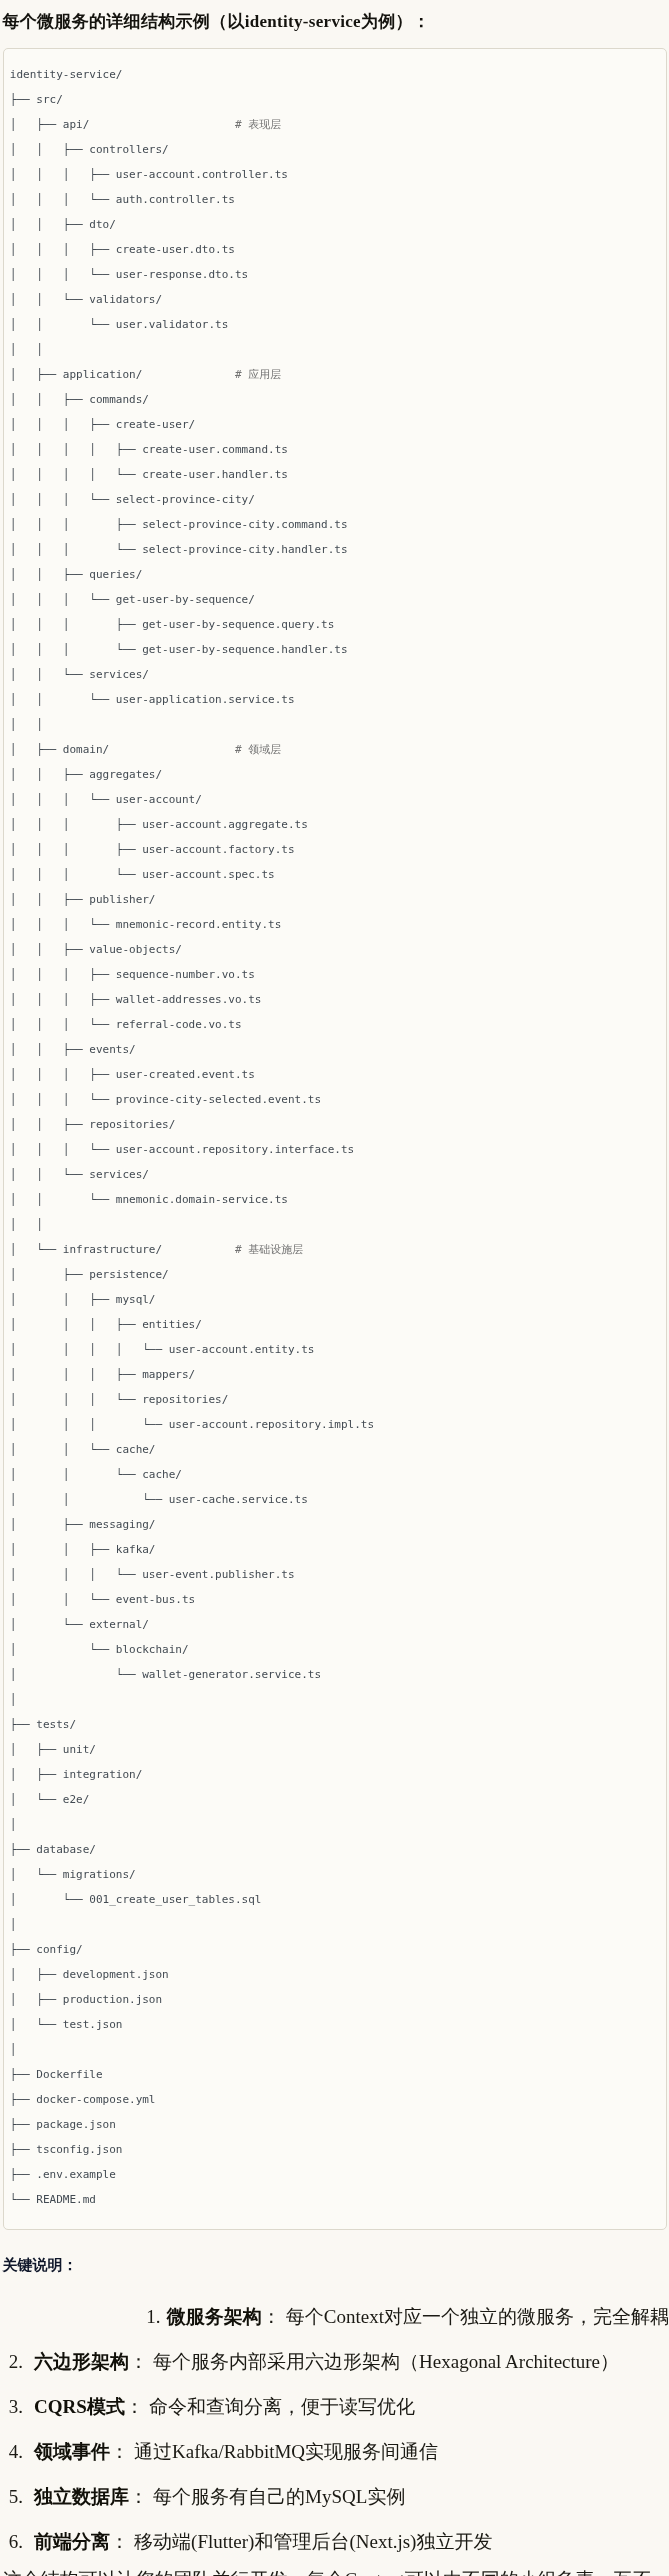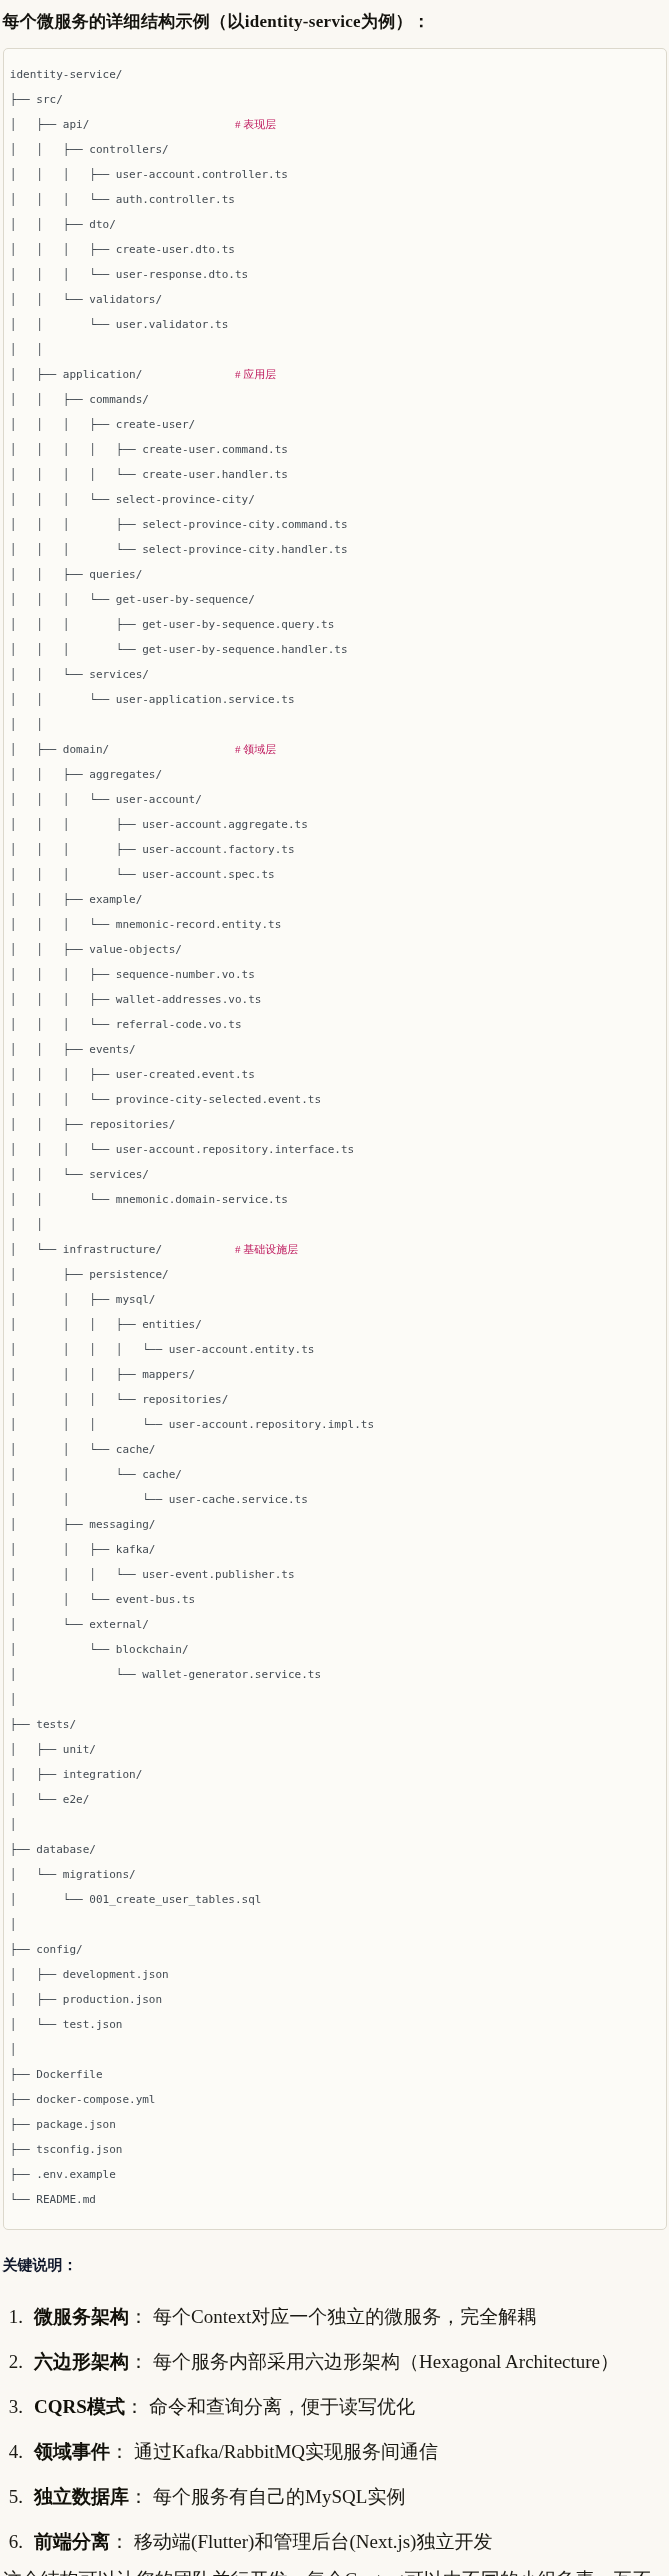--- a/index.html
+++ b/index.html
@@ -31,22 +31,21 @@
     background: #fcfbf7;
     font-family: "DejaVu Sans Mono", monospace;
     font-size: 11px;
     line-height: 25px;
     color: #424a52;
     padding: 13.8px 5px 16.3px 6.3px;
     white-space: pre;
     overflow: hidden;
   }
   .tree-comment {
-    color: #be185d;
-    font-family: Liberation Serif, serif;
+    color: #737373;
   }
   .notes-heading {
     margin: 22.5px 0 0;
     font-size: 15px;
     line-height: 26px;
     font-weight: 700;
     color: #0f172a;
   }
   ol.notes {
     list-style: none;
@@ -54,20 +53,21 @@
     padding: 0 0 0 6.3px;
   }
   ol.notes li {
     font-size: 19px;
     line-height: 25px;
     margin-top: 20px;
     color: #1b1a14;
   }
   ol.notes li:first-child {
     margin-top: 12px;
+    text-align: right;
   }
   .note-num {
     display: inline-block;
     min-width: 19px;
     margin-right: 6.3px;
   }
   .note-term {
     font-weight: 700;
     color: #111009;
   }
@@ -114,21 +114,21 @@
 </span><span>│   │   │       └── get-user-by-sequence.handler.ts
 </span><span>│   │   └── services/
 </span><span>│   │       └── user-application.service.ts
 </span><span>│   │
 </span><span>│   ├── domain/                   <span class="tree-comment"># 领域层</span>
 </span><span>│   │   ├── aggregates/
 </span><span>│   │   │   └── user-account/
 </span><span>│   │   │       ├── user-account.aggregate.ts
 </span><span>│   │   │       ├── user-account.factory.ts
 </span><span>│   │   │       └── user-account.spec.ts
-</span><span>│   │   ├── example/
+</span><span>│   │   ├── publisher/
 </span><span>│   │   │   └── mnemonic-record.entity.ts
 </span><span>│   │   ├── value-objects/
 </span><span>│   │   │   ├── sequence-number.vo.ts
 </span><span>│   │   │   ├── wallet-addresses.vo.ts
 </span><span>│   │   │   └── referral-code.vo.ts
 </span><span>│   │   ├── events/
 </span><span>│   │   │   ├── user-created.event.ts
 </span><span>│   │   │   └── province-city-selected.event.ts
 </span><span>│   │   ├── repositories/
 </span><span>│   │   │   └── user-account.repository.interface.ts

